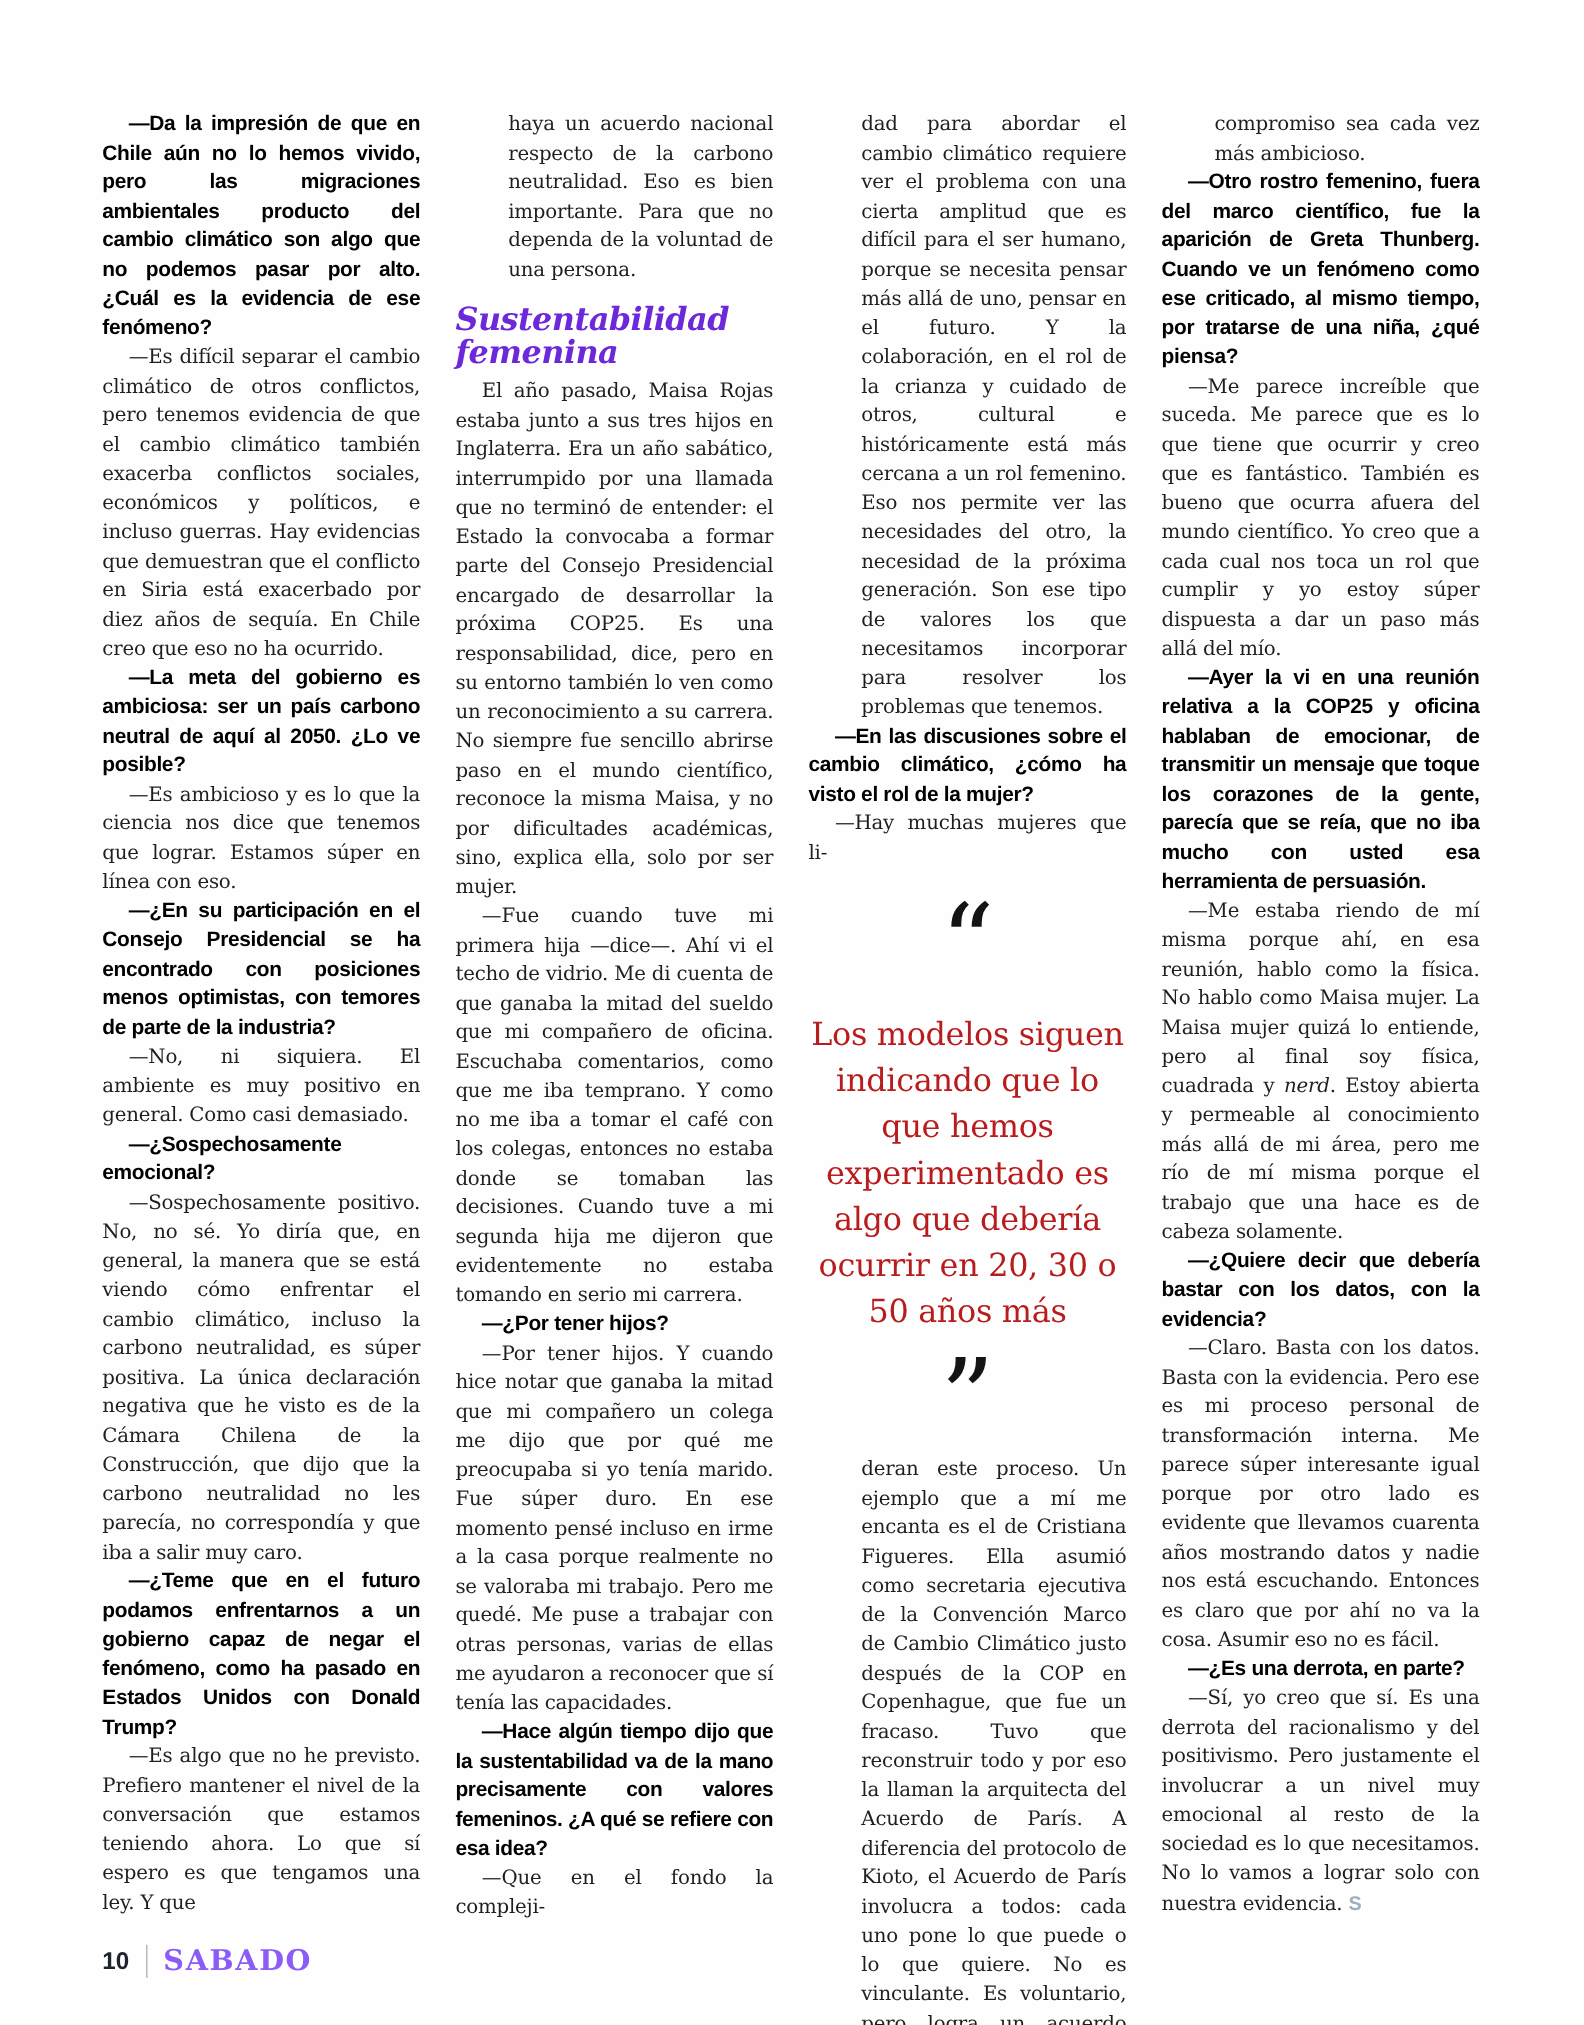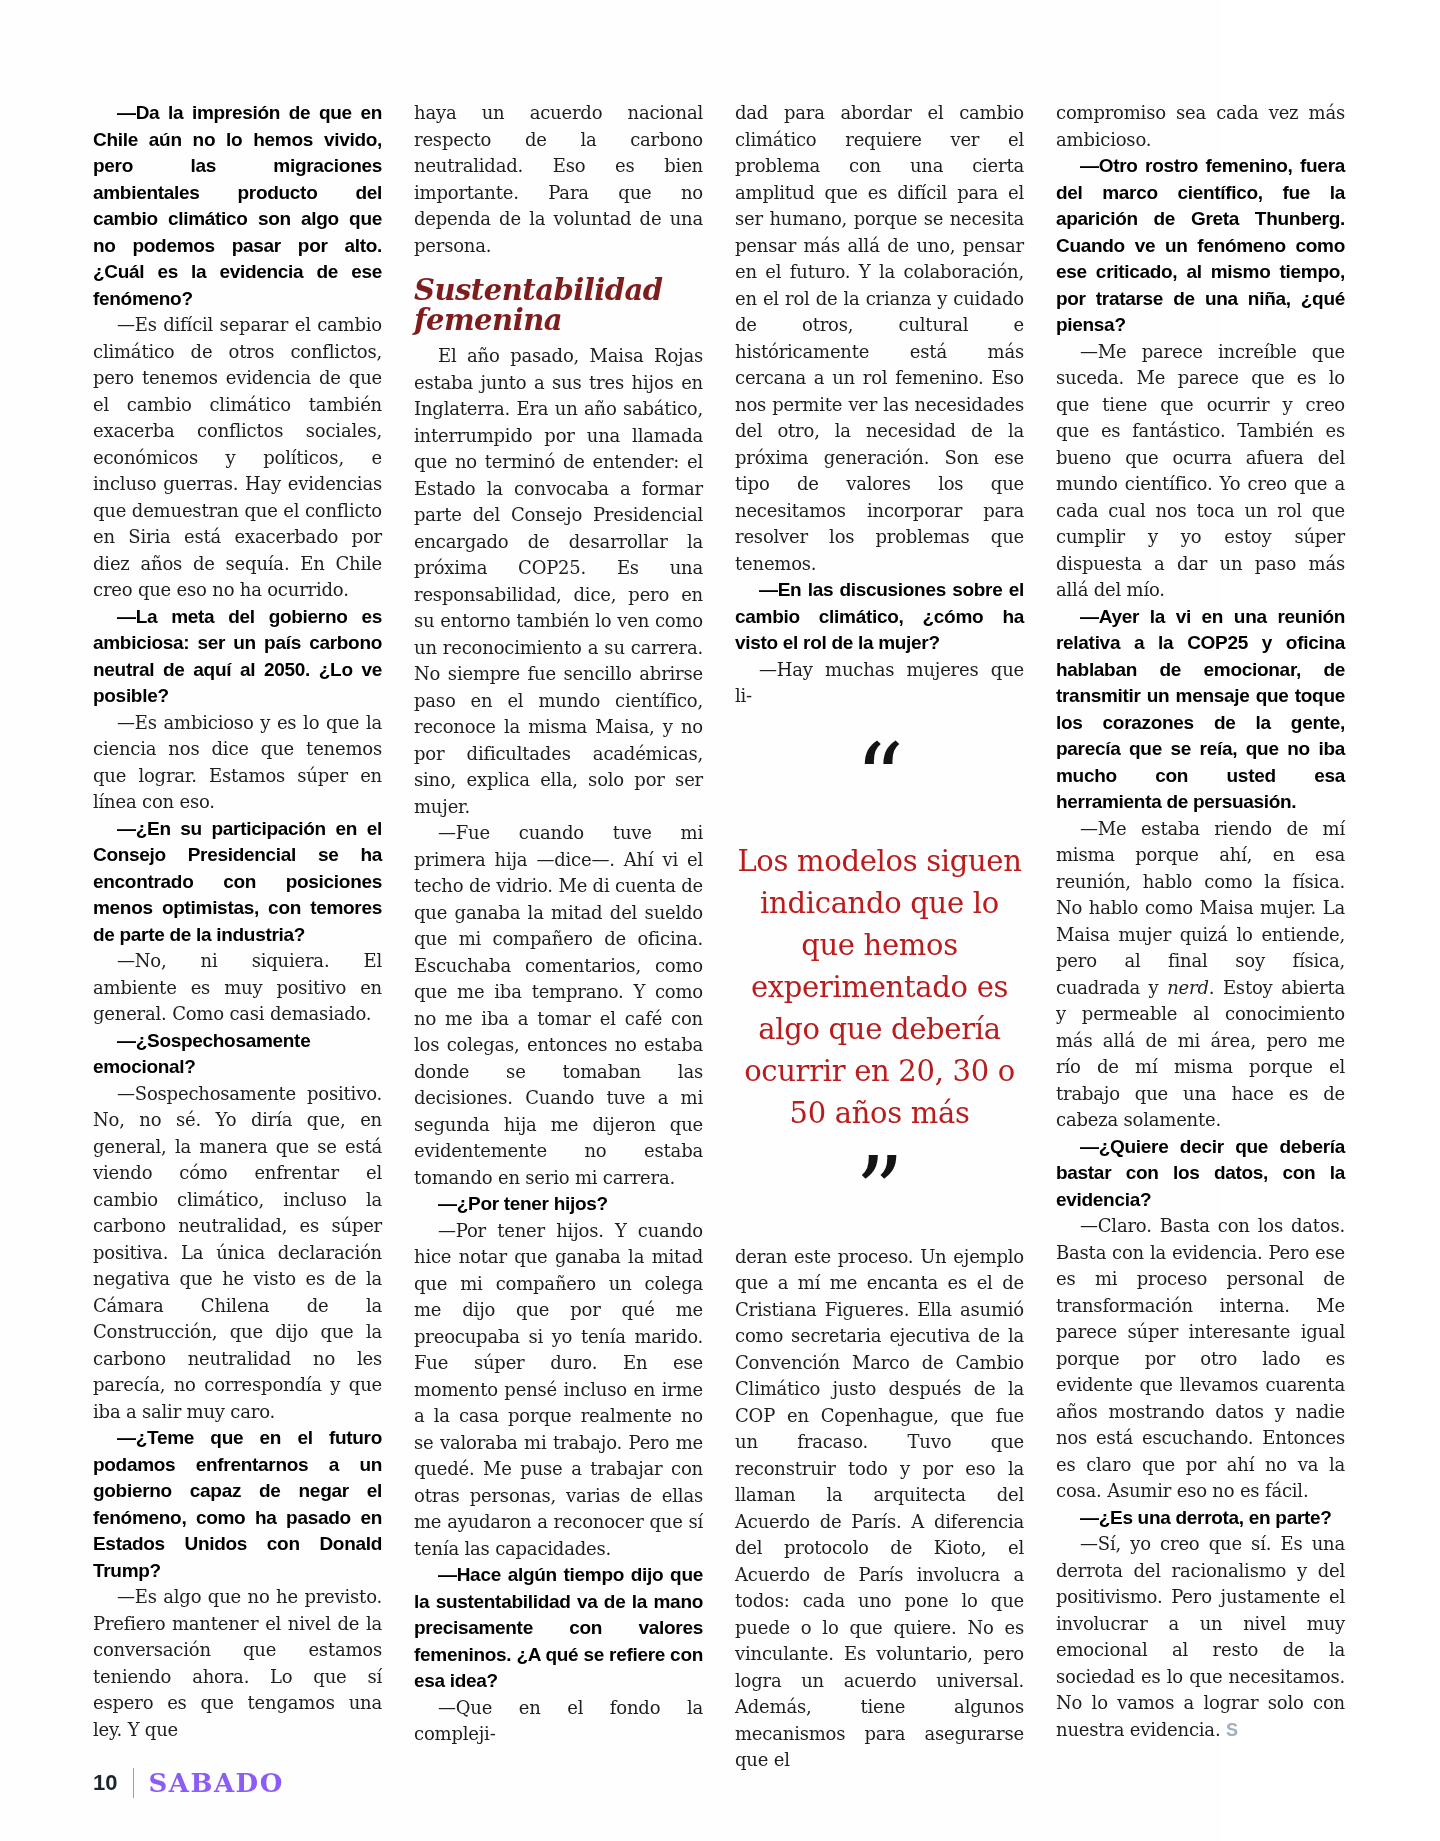--- a/index.html
+++ b/index.html
@@ -27,21 +27,21 @@
   .a, .cont {
     margin: 0;
     font-family: "DejaVu Serif", serif;
     font-size: 18px;
     line-height: 26.5px;
     color: #1e1e1e;
     text-align: justify;
     letter-spacing: -0.2px;
   }
   .a { text-indent: 24px; }
-  .cont { text-indent: 0; }
+  .cont { text-indent: 0; margin-left: 48px; }
 
   
   .q {
     margin: 0;
     font-family: "Liberation Sans", sans-serif;
     font-weight: 700;
     font-size: 19px;
     line-height: 26.5px;
     color: #000000;
     text-align: justify;
@@ -49,21 +49,21 @@
     letter-spacing: -0.3px;
   }
 
   .heading {
     margin: 16px 0 8px 0;
     font-family: "DejaVu Serif", serif;
     font-style: italic;
     font-weight: 700;
     font-size: 29px;
     line-height: 30px;
-    color: #7f1d1d;
+    color: #6d28d9;
     text-indent: 0;
     text-align: left;
     letter-spacing: -0.5px;
   }
 
   
   .pullquote {
     margin: 30px 0 16px 0;
     text-align: center;
   }

